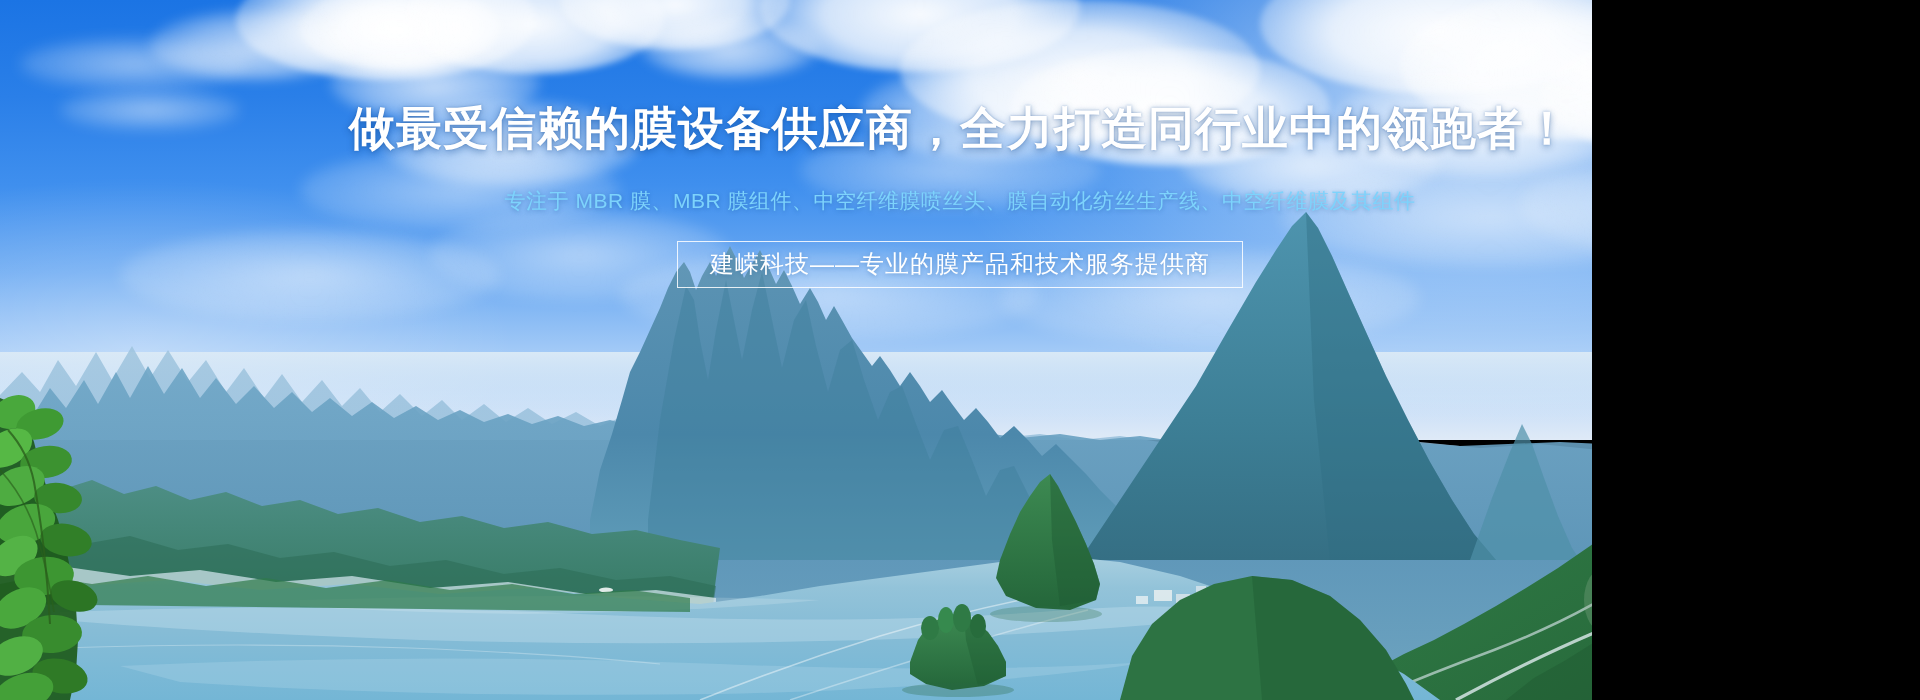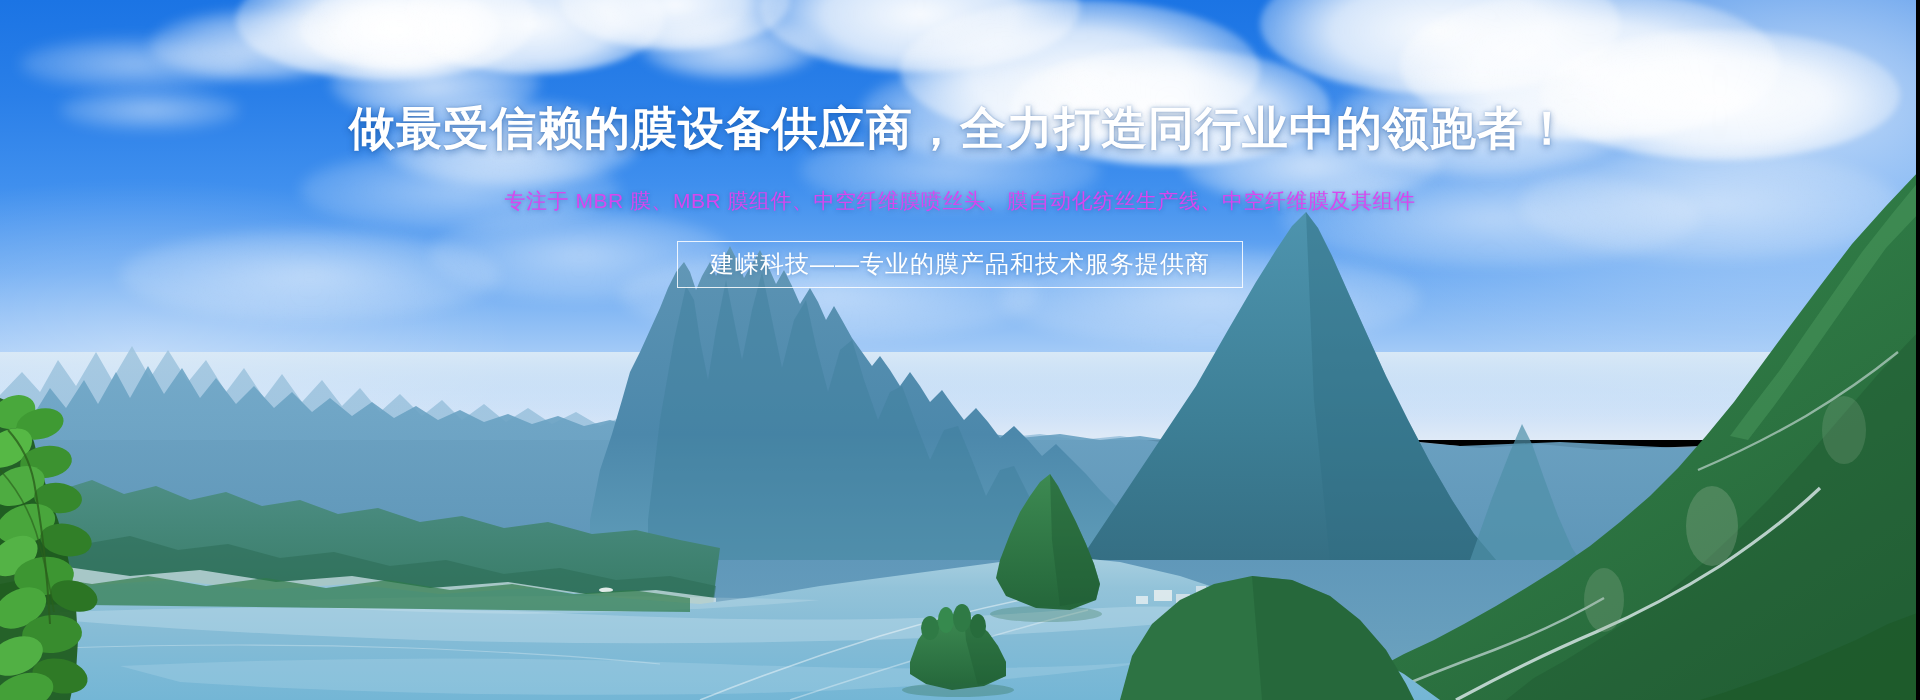--- a/index.html
+++ b/index.html
@@ -2,21 +2,21 @@
 <html><head>
 <meta charset="utf-8">
 <style>
   html, body {
     margin: 0;
     padding: 0;
     background: #000;
   }
   .banner {
     position: relative;
-    width: 1916px;
+    width: 1592px;
     height: 700px;
     overflow: hidden;
     font-family: "Liberation Sans", "DejaVu Sans", sans-serif;
   }
 
   
   .sky {
     position: absolute;
     left: 0; top: 0;
     width: 1920px; height: 440px;
@@ -106,21 +106,21 @@
     text-shadow: 0 2px 7px rgba(14,70,140,0.48),
                  0 0 2px rgba(20,80,160,0.40);
   }
   .subline {
     position: absolute;
     left: 0; top: 186px;
     width: 1920px;
     font-size: 21px;
     line-height: 30px;
     font-weight: 400;
-    color: #d946ef;
+    color: #7dd3fc;
     letter-spacing: 0.5px;
     white-space: nowrap;
     text-shadow: 0 1px 4px rgba(20,80,150,0.40);
   }
   .tagline-wrap {
     position: absolute;
     left: 0; top: 241px;
     width: 1920px;
   }
   .tagline {

